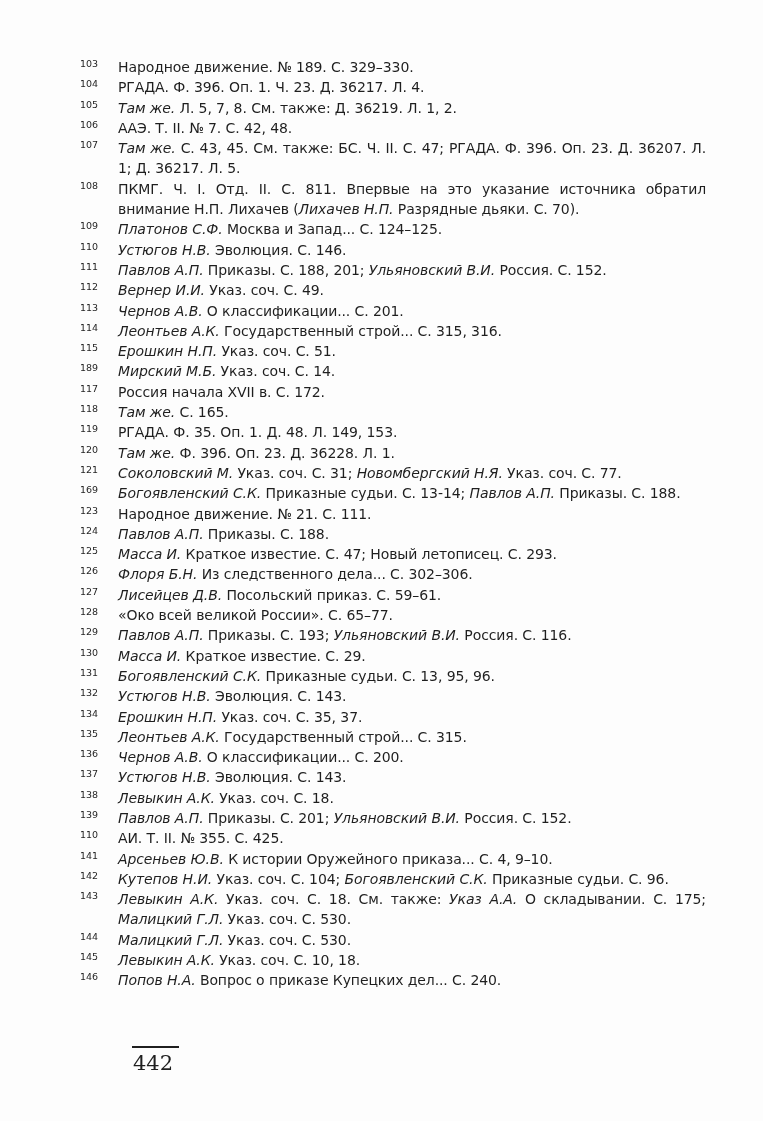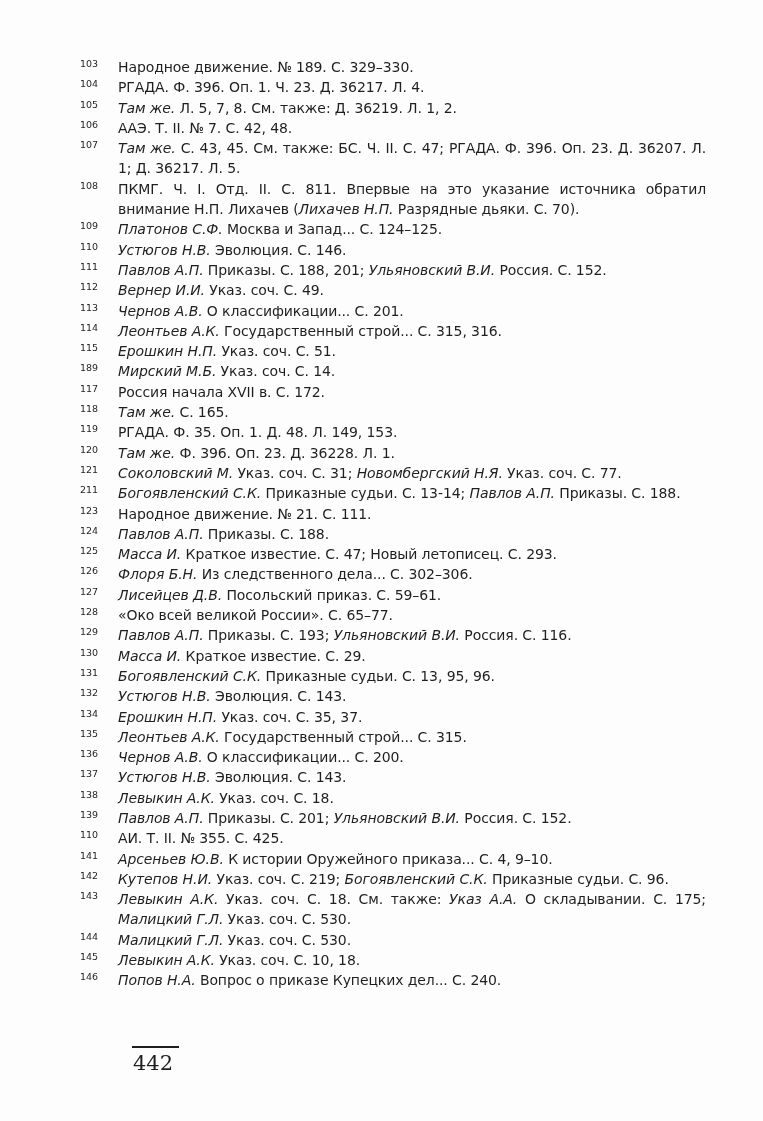--- a/index.html
+++ b/index.html
@@ -76,40 +76,40 @@
       <div class="note"><span class="note-num">112</span><span class="note-body"><em>Вернер И.И.</em><span> Указ. соч. С. 49.</span></span></div>
       <div class="note"><span class="note-num">113</span><span class="note-body"><em>Чернов А.В.</em><span> О классификации... С. 201.</span></span></div>
       <div class="note"><span class="note-num">114</span><span class="note-body"><em>Леонтьев А.К.</em><span> Государственный строй... С. 315, 316.</span></span></div>
       <div class="note"><span class="note-num">115</span><span class="note-body"><em>Ерошкин Н.П.</em><span> Указ. соч. С. 51.</span></span></div>
       <div class="note"><span class="note-num">189</span><span class="note-body"><em>Мирский М.Б.</em><span> Указ. соч. С. 14.</span></span></div>
       <div class="note"><span class="note-num">117</span><span class="note-body"><span>Россия начала XVII в. С. 172.</span></span></div>
       <div class="note"><span class="note-num">118</span><span class="note-body"><em>Там же.</em><span> С. 165.</span></span></div>
       <div class="note"><span class="note-num">119</span><span class="note-body"><span>РГАДА. Ф. 35. Оп. 1. Д. 48. Л. 149, 153.</span></span></div>
       <div class="note"><span class="note-num">120</span><span class="note-body"><em>Там же.</em><span> Ф. 396. Оп. 23. Д. 36228. Л. 1.</span></span></div>
       <div class="note"><span class="note-num">121</span><span class="note-body"><em>Соколовский М.</em><span> Указ. соч. С. 31; </span><em>Новомбергский Н.Я.</em><span> Указ. соч. С. 77.</span></span></div>
-      <div class="note"><span class="note-num">211</span><span class="note-body"><em>Богоявленский С.К.</em><span> Приказные судьи. С. 13-14; </span><em>Павлов А.П.</em><span> Приказы. С. 188.</span></span></div>
+      <div class="note"><span class="note-num">169</span><span class="note-body"><em>Богоявленский С.К.</em><span> Приказные судьи. С. 13-14; </span><em>Павлов А.П.</em><span> Приказы. С. 188.</span></span></div>
       <div class="note"><span class="note-num">123</span><span class="note-body"><span>Народное движение. № 21. С. 111.</span></span></div>
       <div class="note"><span class="note-num">124</span><span class="note-body"><em>Павлов А.П.</em><span> Приказы. С. 188.</span></span></div>
       <div class="note"><span class="note-num">125</span><span class="note-body"><em>Масса И.</em><span> Краткое известие. С. 47; Новый летописец. С. 293.</span></span></div>
       <div class="note"><span class="note-num">126</span><span class="note-body"><em>Флоря Б.Н.</em><span> Из следственного дела... С. 302–306.</span></span></div>
       <div class="note"><span class="note-num">127</span><span class="note-body"><em>Лисейцев Д.В.</em><span> Посольский приказ. С. 59–61.</span></span></div>
       <div class="note"><span class="note-num">128</span><span class="note-body"><span>«Око всей великой России». С. 65–77.</span></span></div>
       <div class="note"><span class="note-num">129</span><span class="note-body"><em>Павлов А.П.</em><span> Приказы. С. 193; </span><em>Ульяновский В.И.</em><span> Россия. С. 116.</span></span></div>
       <div class="note"><span class="note-num">130</span><span class="note-body"><em>Масса И.</em><span> Краткое известие. С. 29.</span></span></div>
       <div class="note"><span class="note-num">131</span><span class="note-body"><em>Богоявленский С.К.</em><span> Приказные судьи. С. 13, 95, 96.</span></span></div>
       <div class="note"><span class="note-num">132</span><span class="note-body"><em>Устюгов Н.В.</em><span> Эволюция. С. 143.</span></span></div>
       <div class="note"><span class="note-num">134</span><span class="note-body"><em>Ерошкин Н.П.</em><span> Указ. соч. С. 35, 37.</span></span></div>
       <div class="note"><span class="note-num">135</span><span class="note-body"><em>Леонтьев А.К.</em><span> Государственный строй... С. 315.</span></span></div>
       <div class="note"><span class="note-num">136</span><span class="note-body"><em>Чернов А.В.</em><span> О классификации... С. 200.</span></span></div>
       <div class="note"><span class="note-num">137</span><span class="note-body"><em>Устюгов Н.В.</em><span> Эволюция. С. 143.</span></span></div>
       <div class="note"><span class="note-num">138</span><span class="note-body"><em>Левыкин А.К.</em><span> Указ. соч. С. 18.</span></span></div>
       <div class="note"><span class="note-num">139</span><span class="note-body"><em>Павлов А.П.</em><span> Приказы. С. 201; </span><em>Ульяновский В.И.</em><span> Россия. С. 152.</span></span></div>
       <div class="note"><span class="note-num">110</span><span class="note-body"><span>АИ. Т. II. № 355. С. 425.</span></span></div>
       <div class="note"><span class="note-num">141</span><span class="note-body"><em>Арсеньев Ю.В.</em><span> К истории Оружейного приказа... С. 4, 9–10.</span></span></div>
-      <div class="note"><span class="note-num">142</span><span class="note-body"><em>Кутепов Н.И.</em><span> Указ. соч. С. 219; </span><em>Богоявленский С.К.</em><span> Приказные судьи. С. 96.</span></span></div>
+      <div class="note"><span class="note-num">142</span><span class="note-body"><em>Кутепов Н.И.</em><span> Указ. соч. С. 104; </span><em>Богоявленский С.К.</em><span> Приказные судьи. С. 96.</span></span></div>
       <div class="note"><span class="note-num">143</span><span class="note-body"><em>Левыкин А.К.</em><span> Указ. соч. С. 18. См. также: </span><em>Указ А.А.</em><span> О складывании. С. 175; </span><em>Малицкий Г.Л.</em><span> Указ. соч. С. 530.</span></span></div>
       <div class="note"><span class="note-num">144</span><span class="note-body"><em>Малицкий Г.Л.</em><span> Указ. соч. С. 530.</span></span></div>
       <div class="note"><span class="note-num">145</span><span class="note-body"><em>Левыкин А.К.</em><span> Указ. соч. С. 10, 18.</span></span></div>
       <div class="note"><span class="note-num">146</span><span class="note-body"><em>Попов Н.А.</em><span> Вопрос о приказе Купецких дел... С. 240.</span></span></div>
     </div>
   <div class="footer">
     <span class="page-number">442</span>
   </div>
 </div>
 

